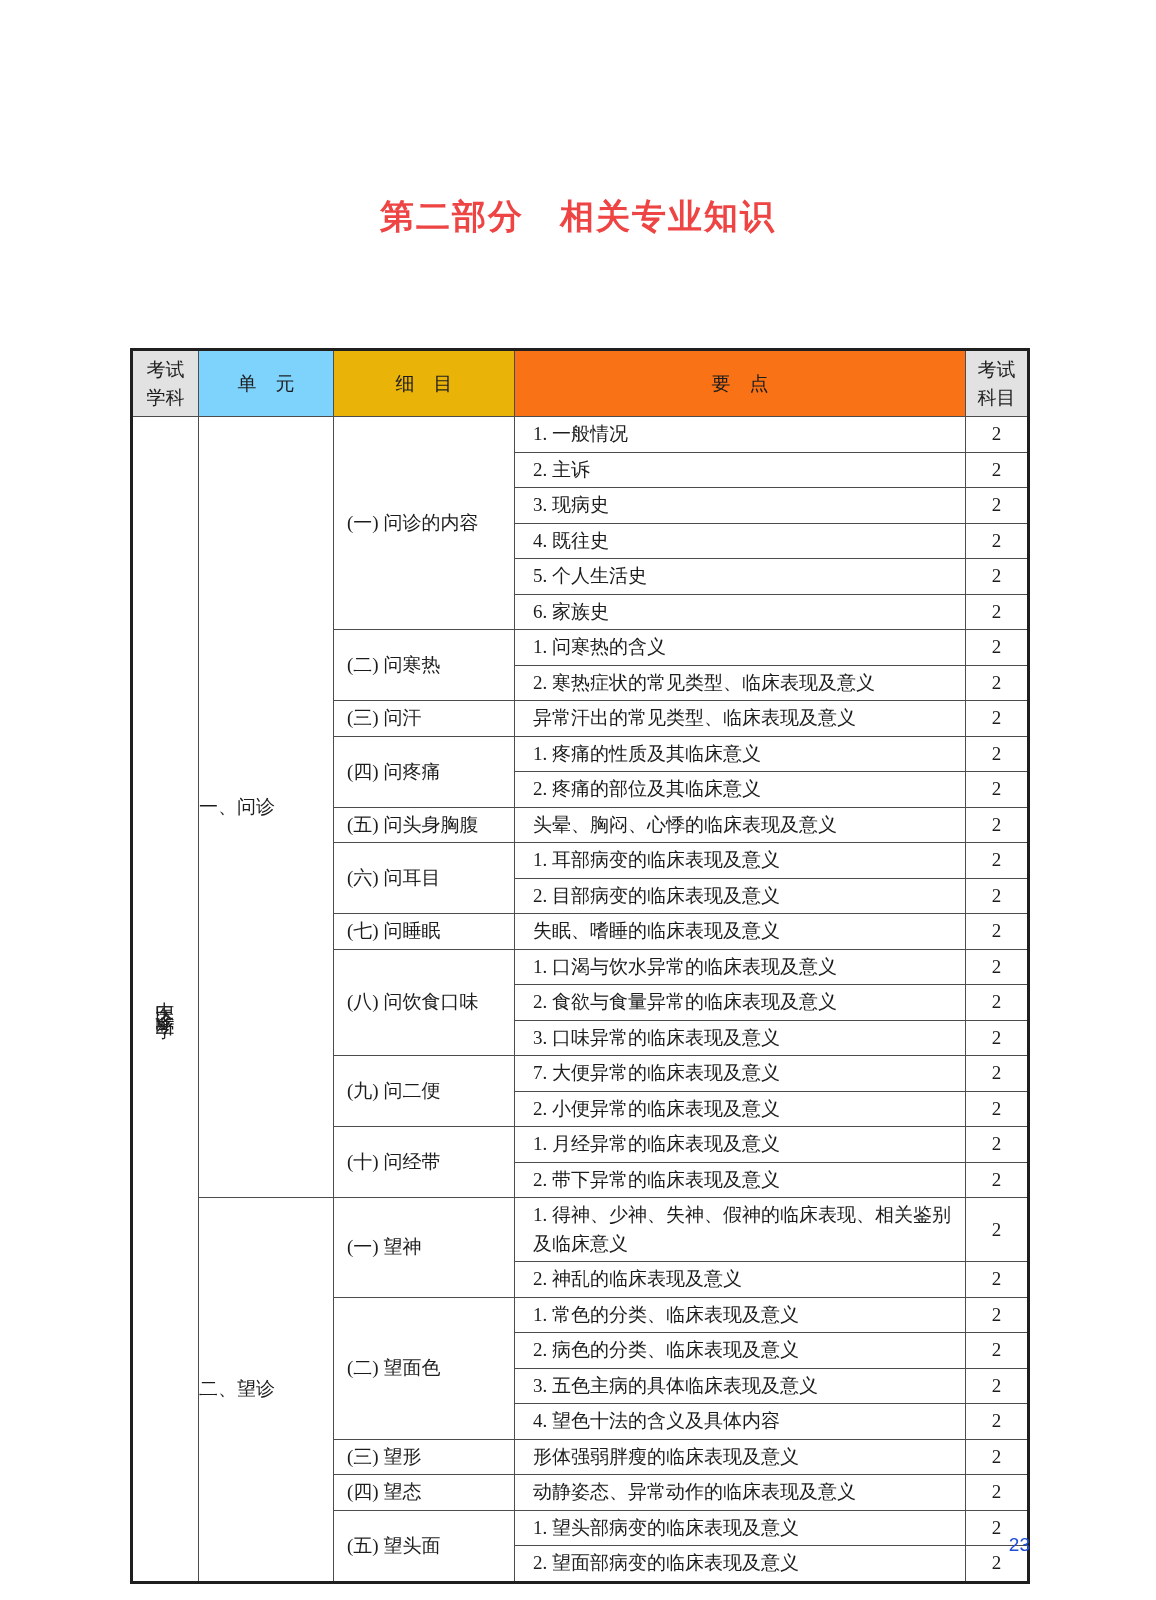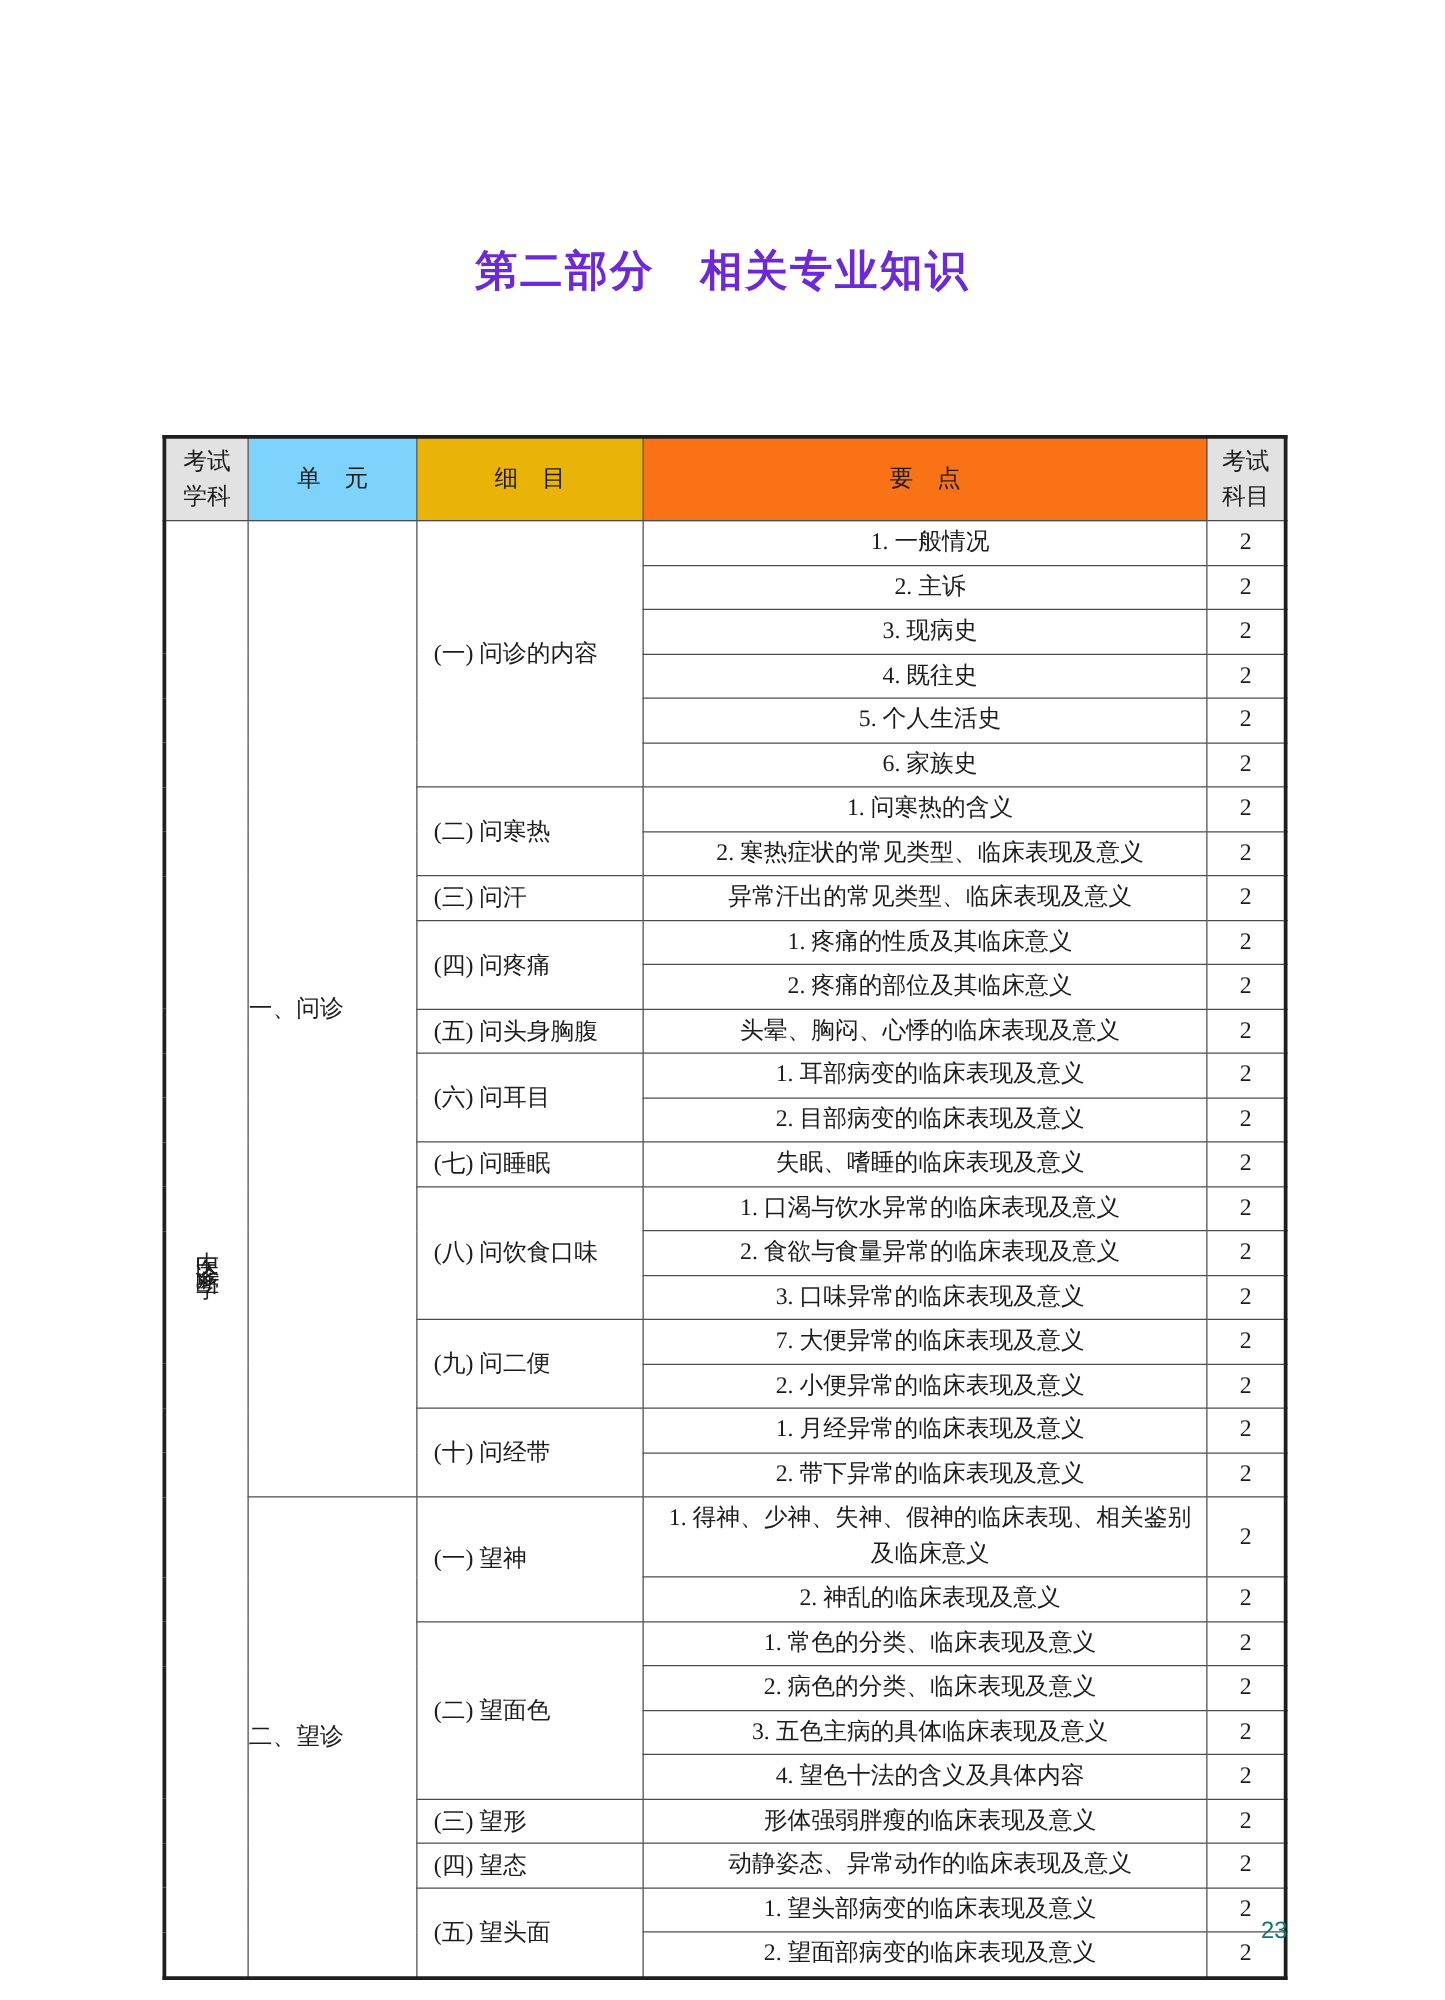--- a/index.html
+++ b/index.html
@@ -12,21 +12,21 @@
   }
   .page-title {
     position: absolute;
     top: 194px; left: 0;
     width: 1156px;
     text-align: center;
     font-family: "Liberation Sans", "DejaVu Sans", sans-serif;
     font-weight: bold;
     font-size: 34px;
     letter-spacing: 2px;
-    color: #6d28d9;
+    color: #ef4444;
   }
   .table-wrap {
     position: absolute;
     top: 348px; left: 130px;
     width: 897px;
   }
   table.syllabus {
     border-collapse: collapse;
     table-layout: fixed;
     width: 897px;
@@ -54,29 +54,29 @@
   td.cell-subject { text-align: center; }
   .subject-text {
     margin: 0 auto;
     writing-mode: vertical-rl;
     text-orientation: upright;
     letter-spacing: 5px;
     line-height: 1;
   }
   td.cell-unit   { text-align: left; padding-left: 0; }
   td.cell-detail { text-align: left; padding-left: 13px; }
-  td.cell-point  { text-align: center; padding: 3px 10px 3px 18px; line-height: 1.5; }
+  td.cell-point  { text-align: left; padding: 3px 10px 3px 18px; line-height: 1.5; }
   td.cell-score  { text-align: center; }
   .page-number {
     position: absolute;
     top: 1534px;
     right: 126px;
     font-family: "Liberation Sans", "DejaVu Sans", sans-serif;
     font-size: 19px;
-    color: #0f766e;
+    color: #1d4ed8;
   }
 </style>
 </head>
 <body>
 
 <div class="page-title">第二部分　相关专业知识</div>
 
 <div class="table-wrap">
   <table class="syllabus">
     <colgroup>

